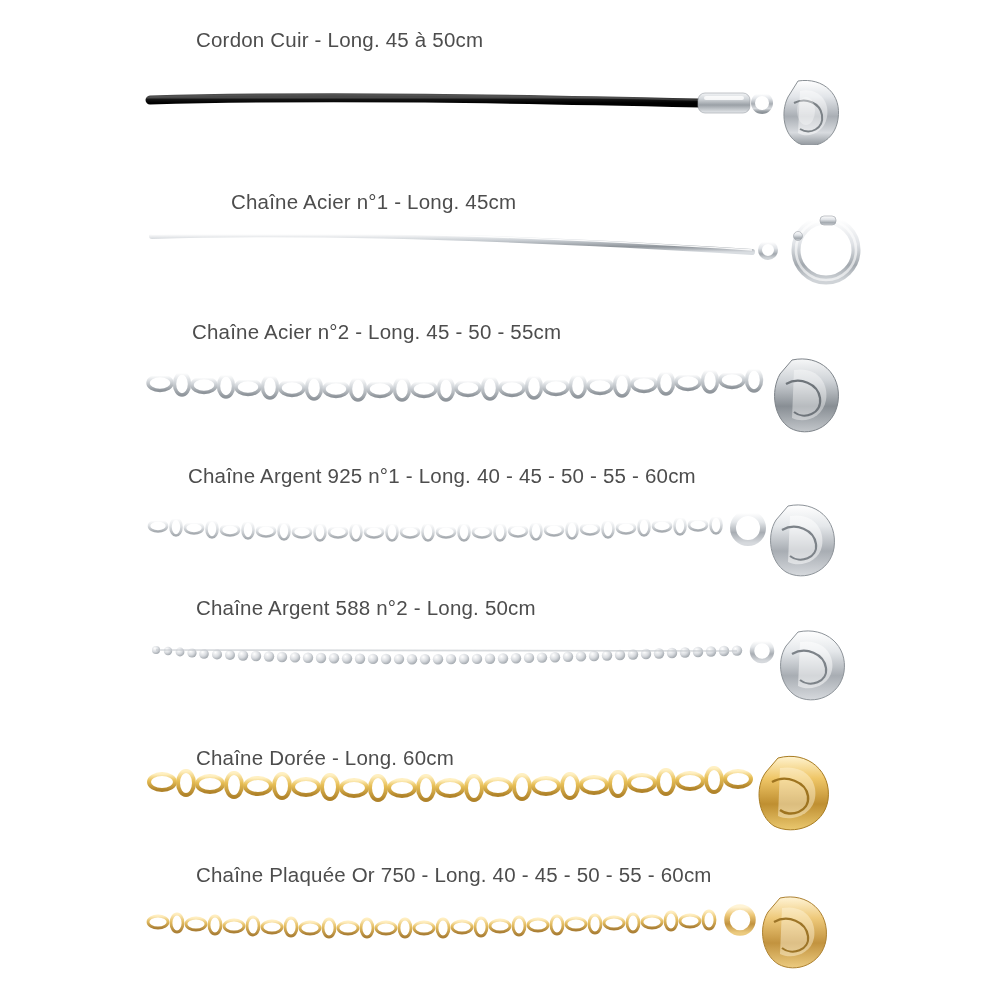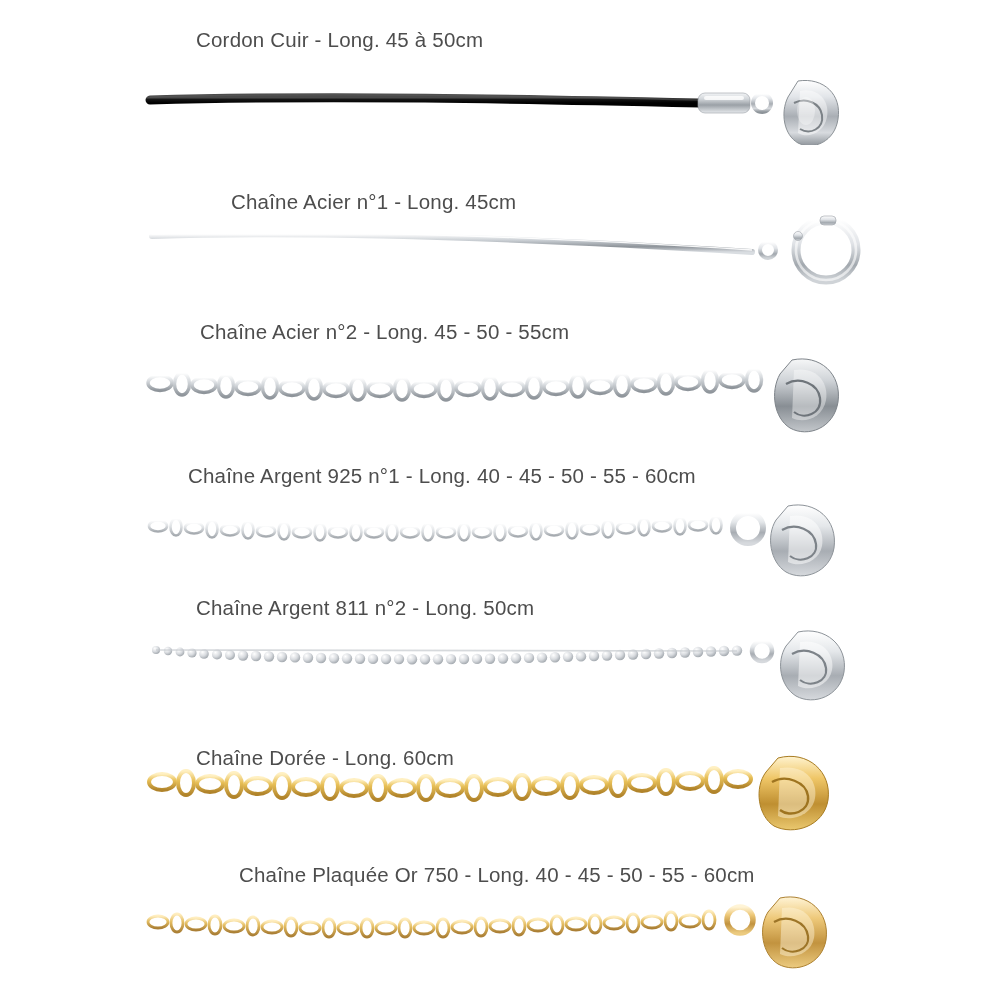--- a/index.html
+++ b/index.html
@@ -121,21 +121,21 @@
           <circle cx="36" cy="36" r="30" fill="none" stroke="url(#springRing)" stroke-width="9"></circle>
           <circle cx="36" cy="36" r="30" fill="none" stroke="#ffffff" stroke-width="2.6" opacity="0.6"></circle>
           <rect x="30" y="2" width="16" height="9" rx="4" fill="url(#springRing)" stroke="#9aa0a6" stroke-width="0.6"></rect>
           <circle cx="8" cy="22" r="4.5" fill="url(#springRing)" stroke="#9aa0a6" stroke-width="0.6"></circle>
         </g>
       </svg>
     </div>
   </div>
 
   <div class="row" style="top:0;">
-    <div class="row-label" style="left:200px; top:320px;">Chaîne Acier n°2 - Long. 45 - 50 - 55cm</div>
+    <div class="row-label" style="left:192px; top:320px;">Chaîne Acier n°2 - Long. 45 - 50 - 55cm</div>
     <div class="chain-wrap" style="top:348px;">
       <svg width="1000" height="90" viewBox="0 0 1000 90">
         <defs>
           <linearGradient id="linkSteel" x1="0" y1="0" x2="0" y2="1">
             <stop offset="0%" stop-color="#ffffff"></stop>
             <stop offset="40%" stop-color="#d3d7db"></stop>
             <stop offset="100%" stop-color="#8f959b"></stop>
           </linearGradient>
           <linearGradient id="claspSteel2" x1="0" y1="0" x2="0" y2="1">
             <stop offset="0%" stop-color="#f6f7f8"></stop>
@@ -243,21 +243,21 @@
         <g transform="translate(768,6)">
           <path d="M20 8 C 48 2, 70 22, 66 50 C 62 74, 36 84, 18 74 C 2 64, -2 38, 8 22 Z" fill="url(#claspSilver2)" stroke="#8d9399" stroke-width="1"></path>
           <path d="M22 18 C 44 14, 57 30, 54 48 C 51 64, 32 70, 20 64" fill="#ffffff" opacity="0.5"></path>
           <path d="M14 32 C 28 24, 46 32, 48 46 C 50 60, 32 66, 22 58" fill="none" stroke="#7d8389" stroke-width="2.2"></path>
         </g>
       </svg>
     </div>
   </div>
 
   <div class="row" style="top:0;">
-    <div class="row-label" style="left:196px; top:596px;">Chaîne Argent 811 n°2 - Long. 50cm</div>
+    <div class="row-label" style="left:196px; top:596px;">Chaîne Argent 588 n°2 - Long. 50cm</div>
     <div class="chain-wrap" style="top:624px;">
       <svg width="1000" height="90" viewBox="0 0 1000 90">
         <defs>
           <radialGradient id="beadGrad" cx="35%" cy="30%" r="75%">
             <stop offset="0%" stop-color="#ffffff"></stop>
             <stop offset="55%" stop-color="#d8dbdf"></stop>
             <stop offset="100%" stop-color="#9fa5ab"></stop>
           </radialGradient>
           <linearGradient id="claspSilver3" x1="0" y1="0" x2="0" y2="1">
             <stop offset="0%" stop-color="#ffffff"></stop>
@@ -375,21 +375,21 @@
         <g transform="translate(756,-2)">
           <path d="M22 10 C 52 2, 76 24, 72 52 C 68 78, 38 88, 18 78 C 2 68, -2 40, 10 24 Z" fill="url(#claspGold)" stroke="#a87c22" stroke-width="1"></path>
           <path d="M24 20 C 48 16, 62 32, 59 50 C 56 68, 34 74, 22 68" fill="#fff6dd" opacity="0.45"></path>
           <path d="M16 34 C 30 26, 50 34, 52 48 C 54 64, 34 70, 24 62" fill="none" stroke="#9e7420" stroke-width="2.4"></path>
         </g>
       </svg>
     </div>
   </div>
 
   <div class="row" style="top:0;">
-    <div class="row-label" style="left:196px; top:863px;margin-left:43px;">Chaîne Plaquée Or 750 - Long. 40 - 45 - 50 - 55 - 60cm</div>
+    <div class="row-label" style="left:196px; top:863px;">Chaîne Plaquée Or 750 - Long. 40 - 45 - 50 - 55 - 60cm</div>
     <div class="chain-wrap" style="top:890px;">
       <svg width="1000" height="90" viewBox="0 0 1000 90">
         <defs>
           <linearGradient id="linkGold2" x1="0" y1="0" x2="0" y2="1">
             <stop offset="0%" stop-color="#ffeec0"></stop>
             <stop offset="45%" stop-color="#e3bc60"></stop>
             <stop offset="100%" stop-color="#ab8036"></stop>
           </linearGradient>
           <linearGradient id="claspGold2" x1="0" y1="0" x2="0" y2="1">
             <stop offset="0%" stop-color="#fff4d6"></stop>

